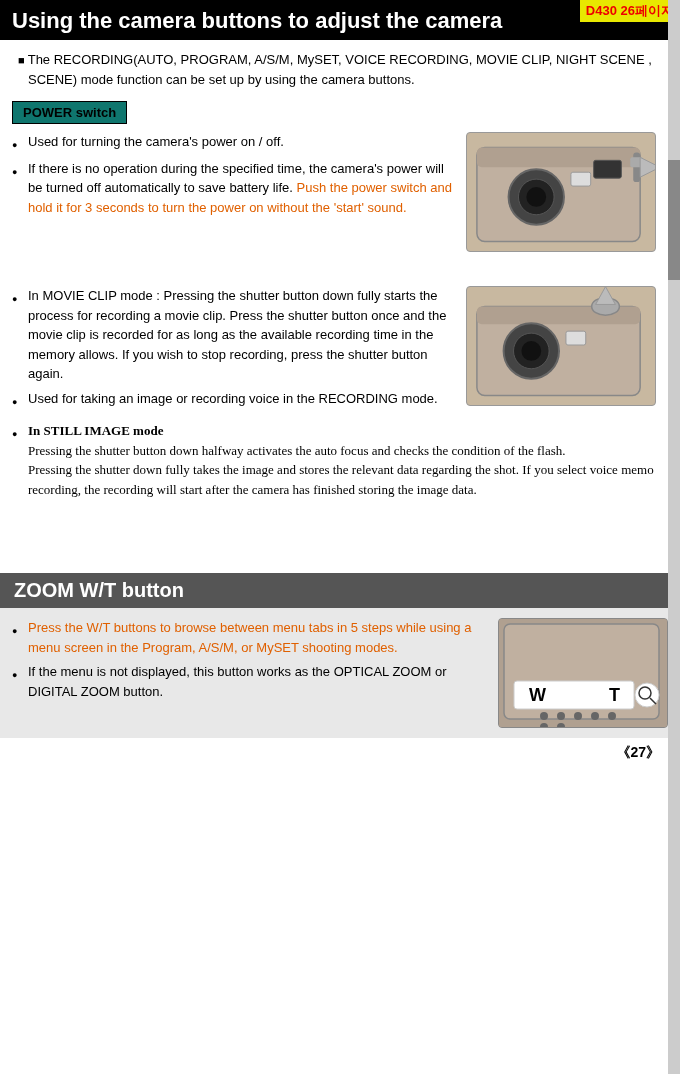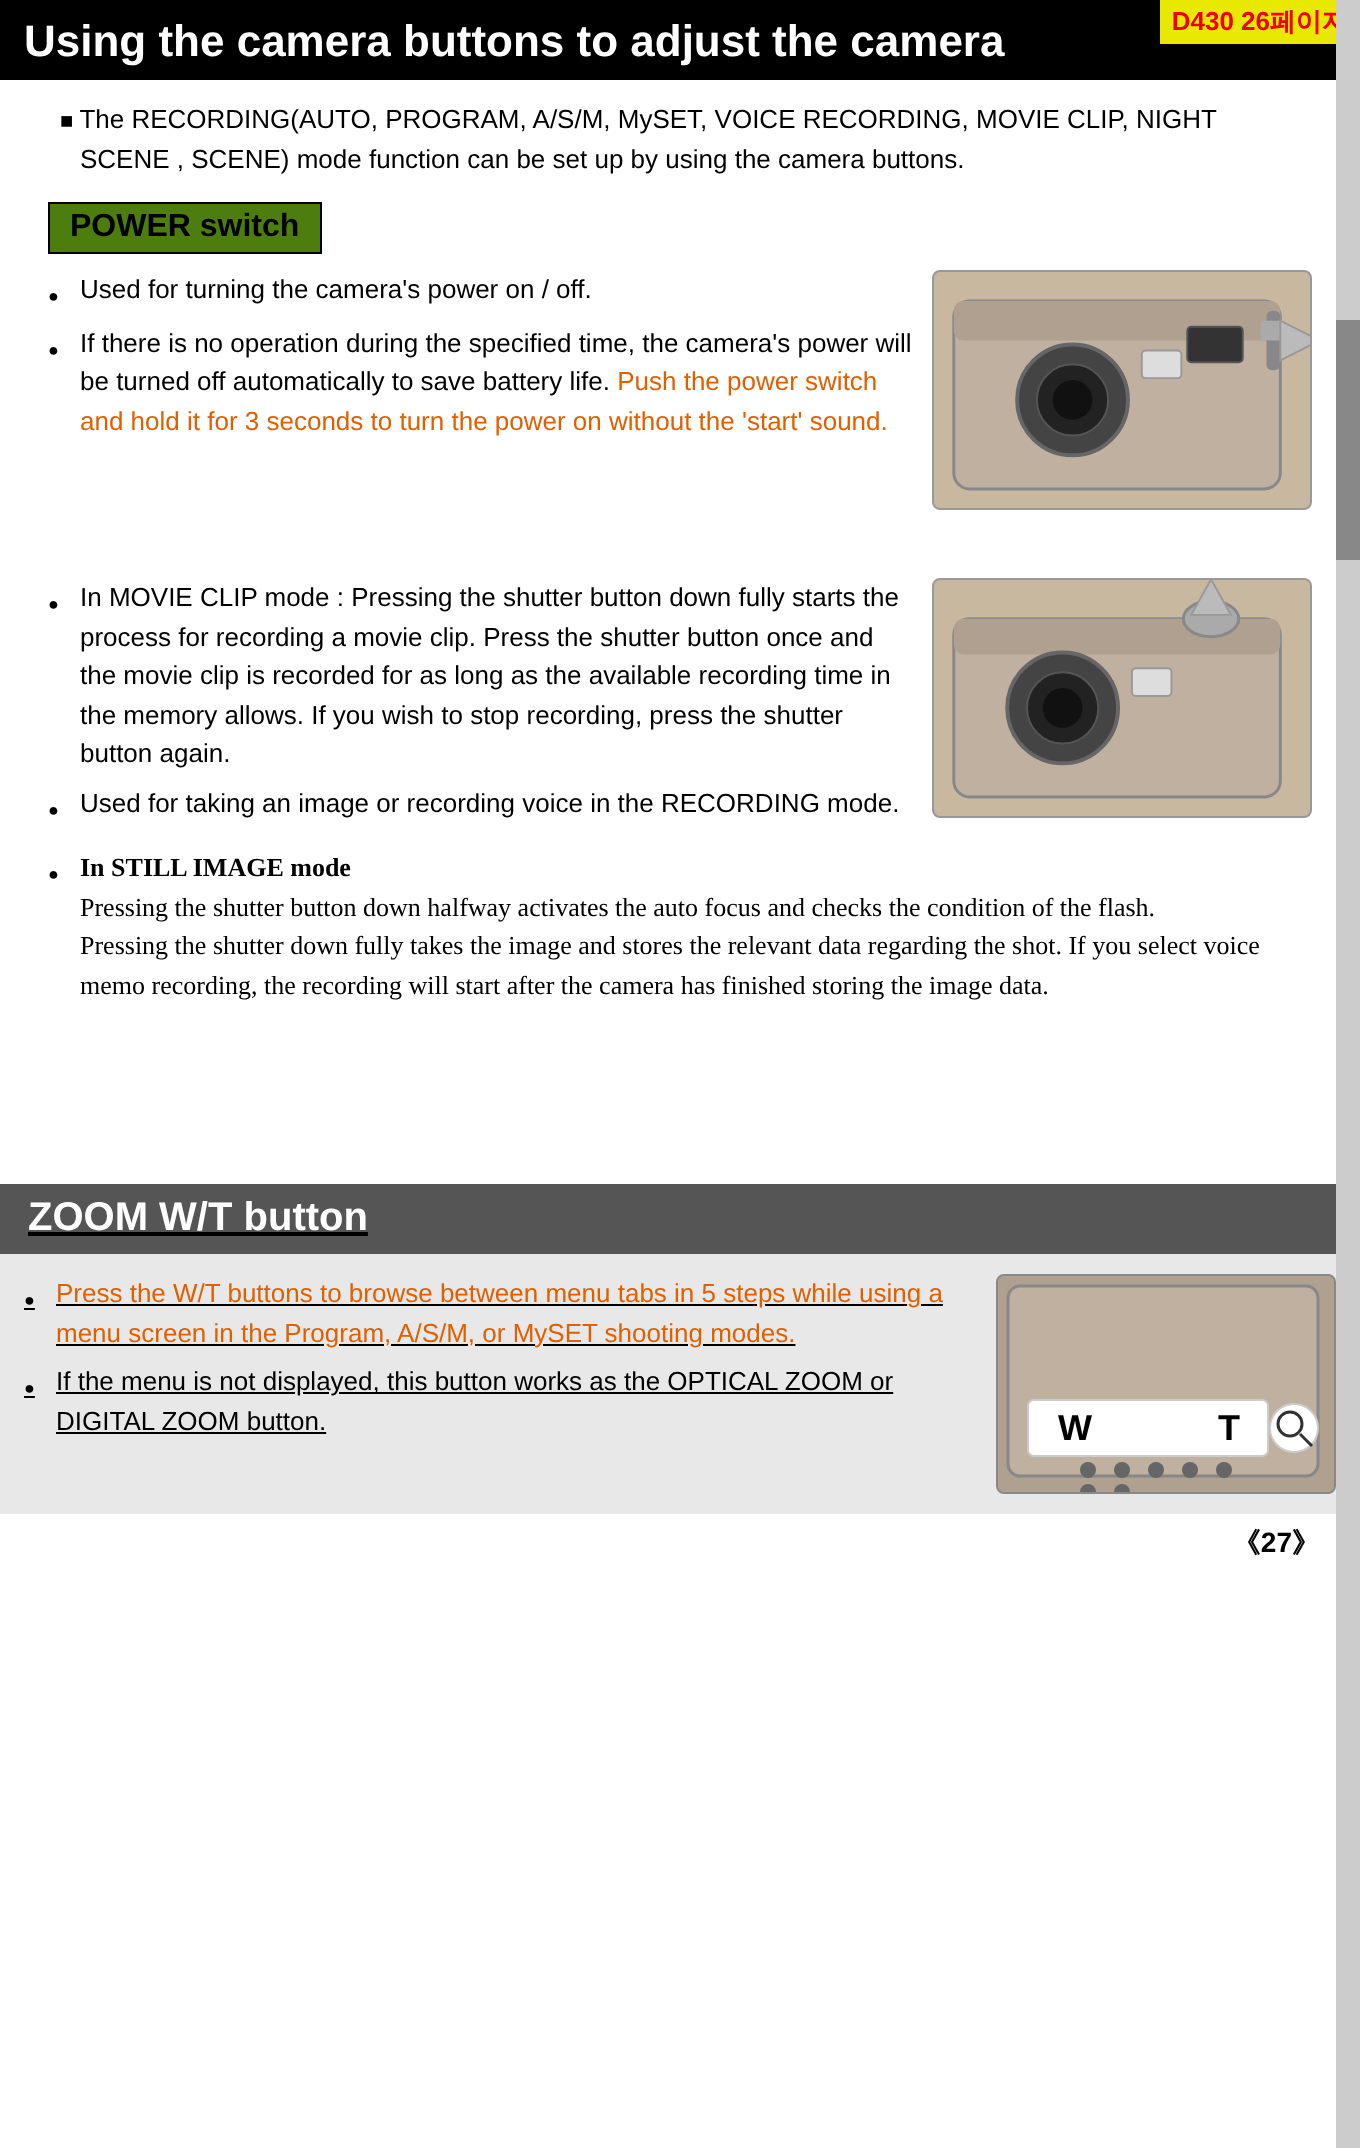--- a/index.html
+++ b/index.html
@@ -59,21 +59,21 @@
     .scrollbar-thumb {
       position: absolute;
       top: 160px;
       width: 12px;
       height: 120px;
       background: #888;
     }
 
     
     .content {
-      padding: 10px 24px 10px 24px;
+      padding: 10px 24px 10px 12px;
       margin-right: 0;
     }
 
     
     .intro-block {
       margin-bottom: 12px;
     }
     .intro-block p {
       padding-left: 16px;
       text-indent: -10px;
@@ -88,23 +88,23 @@
     
     .section {
       margin-bottom: 14px;
     }
 
     
     .label-box {
       display: inline-block;
       border: 1.5px solid #000;
       padding: 3px 10px;
-      font-size: 16px;
-      font-weight: bold;
-      background: #4d7c0f;
+      font-size: 13px;
+      font-weight: bold;
+      background: #0f766e;
       margin-bottom: 8px;
     }
 
     
     .section-body {
       display: flex;
       gap: 10px;
       align-items: flex-start;
     }
     .section-text {
@@ -154,22 +154,21 @@
     }
 
     
     .section-gap {
       height: 20px;
     }
 
     
     .zoom-section {
       background: #d0d0d0;
-      margin-top: 26px;
-      text-decoration: underline;
+      margin-top: 10px;
     }
     .zoom-header {
       background: #555;
       padding: 6px 14px;
     }
     .zoom-header h2 {
       color: #fff;
       font-size: 20px;
       font-weight: bold;
     }

